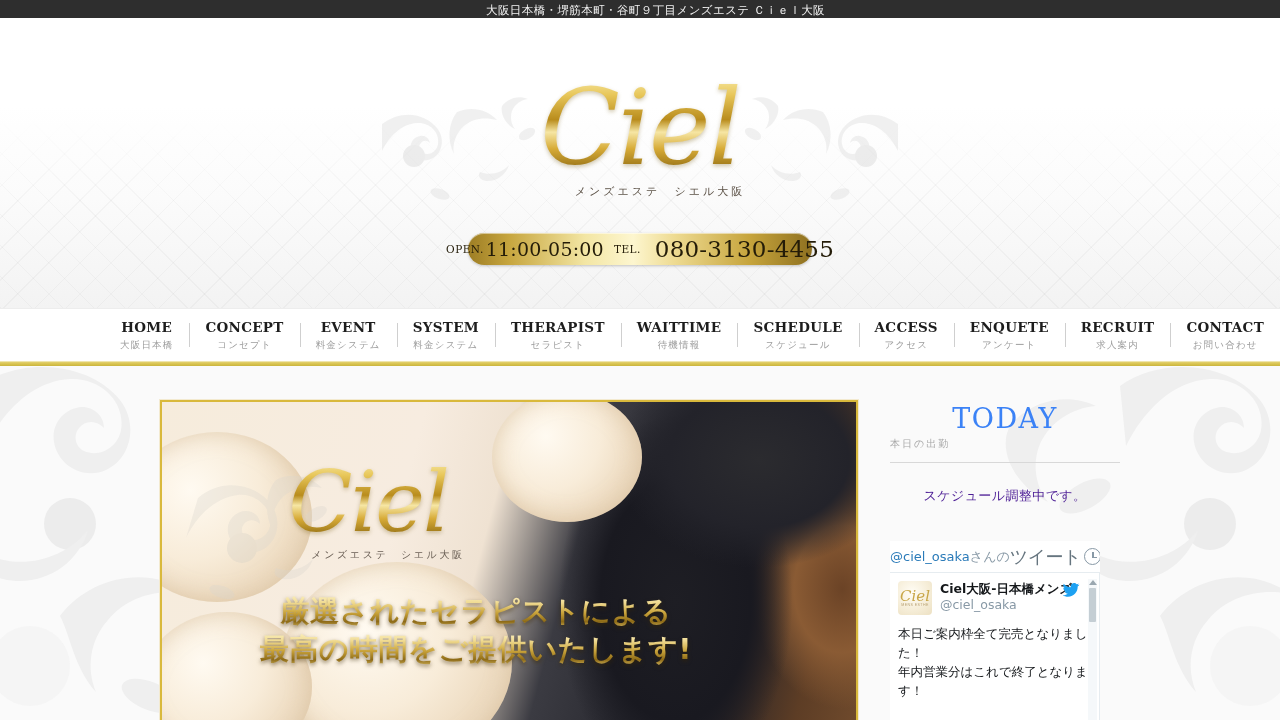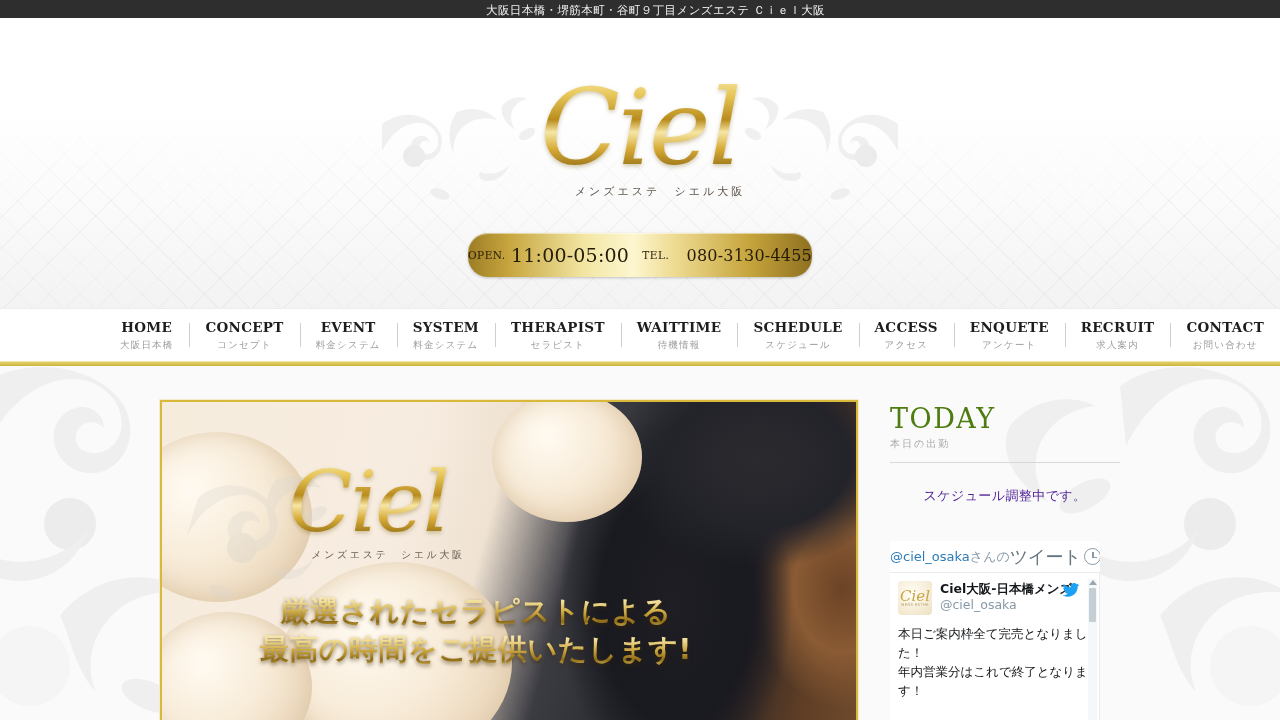--- a/index.html
+++ b/index.html
@@ -75,34 +75,34 @@
     font-size:11px;
     color:#5d5348;
     letter-spacing:3px;
     font-family:"DejaVu Sans","Liberation Sans",sans-serif;
     padding-left:40px;
   }
 
   .openbar{
     position:absolute; left:50%; transform:translateX(-50%);
     top:215px;
-    width:344px; height:44px;
+    width:344px; height:32px;
     border-radius:20px;
     background:linear-gradient(to right,
       #9d7d24 0%, #c7a63f 12%, #f3e6a4 34%, #fdf6cf 48%,
       #eedb92 60%, #c6a43c 82%, #8e7020 100%);
     box-shadow:0 1px 3px rgba(0,0,0,.22), inset 0 1px 0 rgba(255,255,255,.5);
-    display:flex; align-items:center; justify-content:space-between;
+    display:flex; align-items:center; justify-content:center;
     color:#241c08;
     font-family:"DejaVu Serif","Liberation Serif",serif;
     white-space:nowrap;
   }
   .open-small{ font-size:10.5px; letter-spacing:.5px; }
   .open-big{ font-size:19px; letter-spacing:.2px; margin:0 10px 0 2px; }
-  .tel-big{ font-size:16px; letter-spacing:.2px; margin-left:14px; }
+  .tel-big{ font-size:23px; letter-spacing:.2px; margin-left:14px; }
 
   
   .navwrap{
     position:relative;
     height:58px;
     background:#ffffff;
     border-top:1px solid #ededed;
   }
   .nav{
     height:52px;
@@ -218,23 +218,24 @@
     letter-spacing:.5px;
     background:linear-gradient(to bottom,#fff6cf 0%,#f0db92 28%,#c9a33a 55%,#8e6b17 78%,#e4ca74 100%);
     -webkit-background-clip:text; background-clip:text;
     color:transparent; -webkit-text-fill-color:transparent;
     filter:drop-shadow(0 2px 2px rgba(60,40,0,.55));
   }
 
   
   .side{ width:230px; flex:none; padding-top:4px; }
   .today-title{
+    text-align:center;
     font-family:"DejaVu Serif","Liberation Serif",serif;
     font-size:27px;
-    color:#4d7c0f;
+    color:#3b82f6;
     letter-spacing:1.5px;
     line-height:30px;
   }
   .today-sub{
     text-align:left;
     font-size:10px;
     color:#a8a8a8;
     letter-spacing:2px;
     margin-top:3px;
     font-family:"DejaVu Sans","Liberation Sans",sans-serif;

